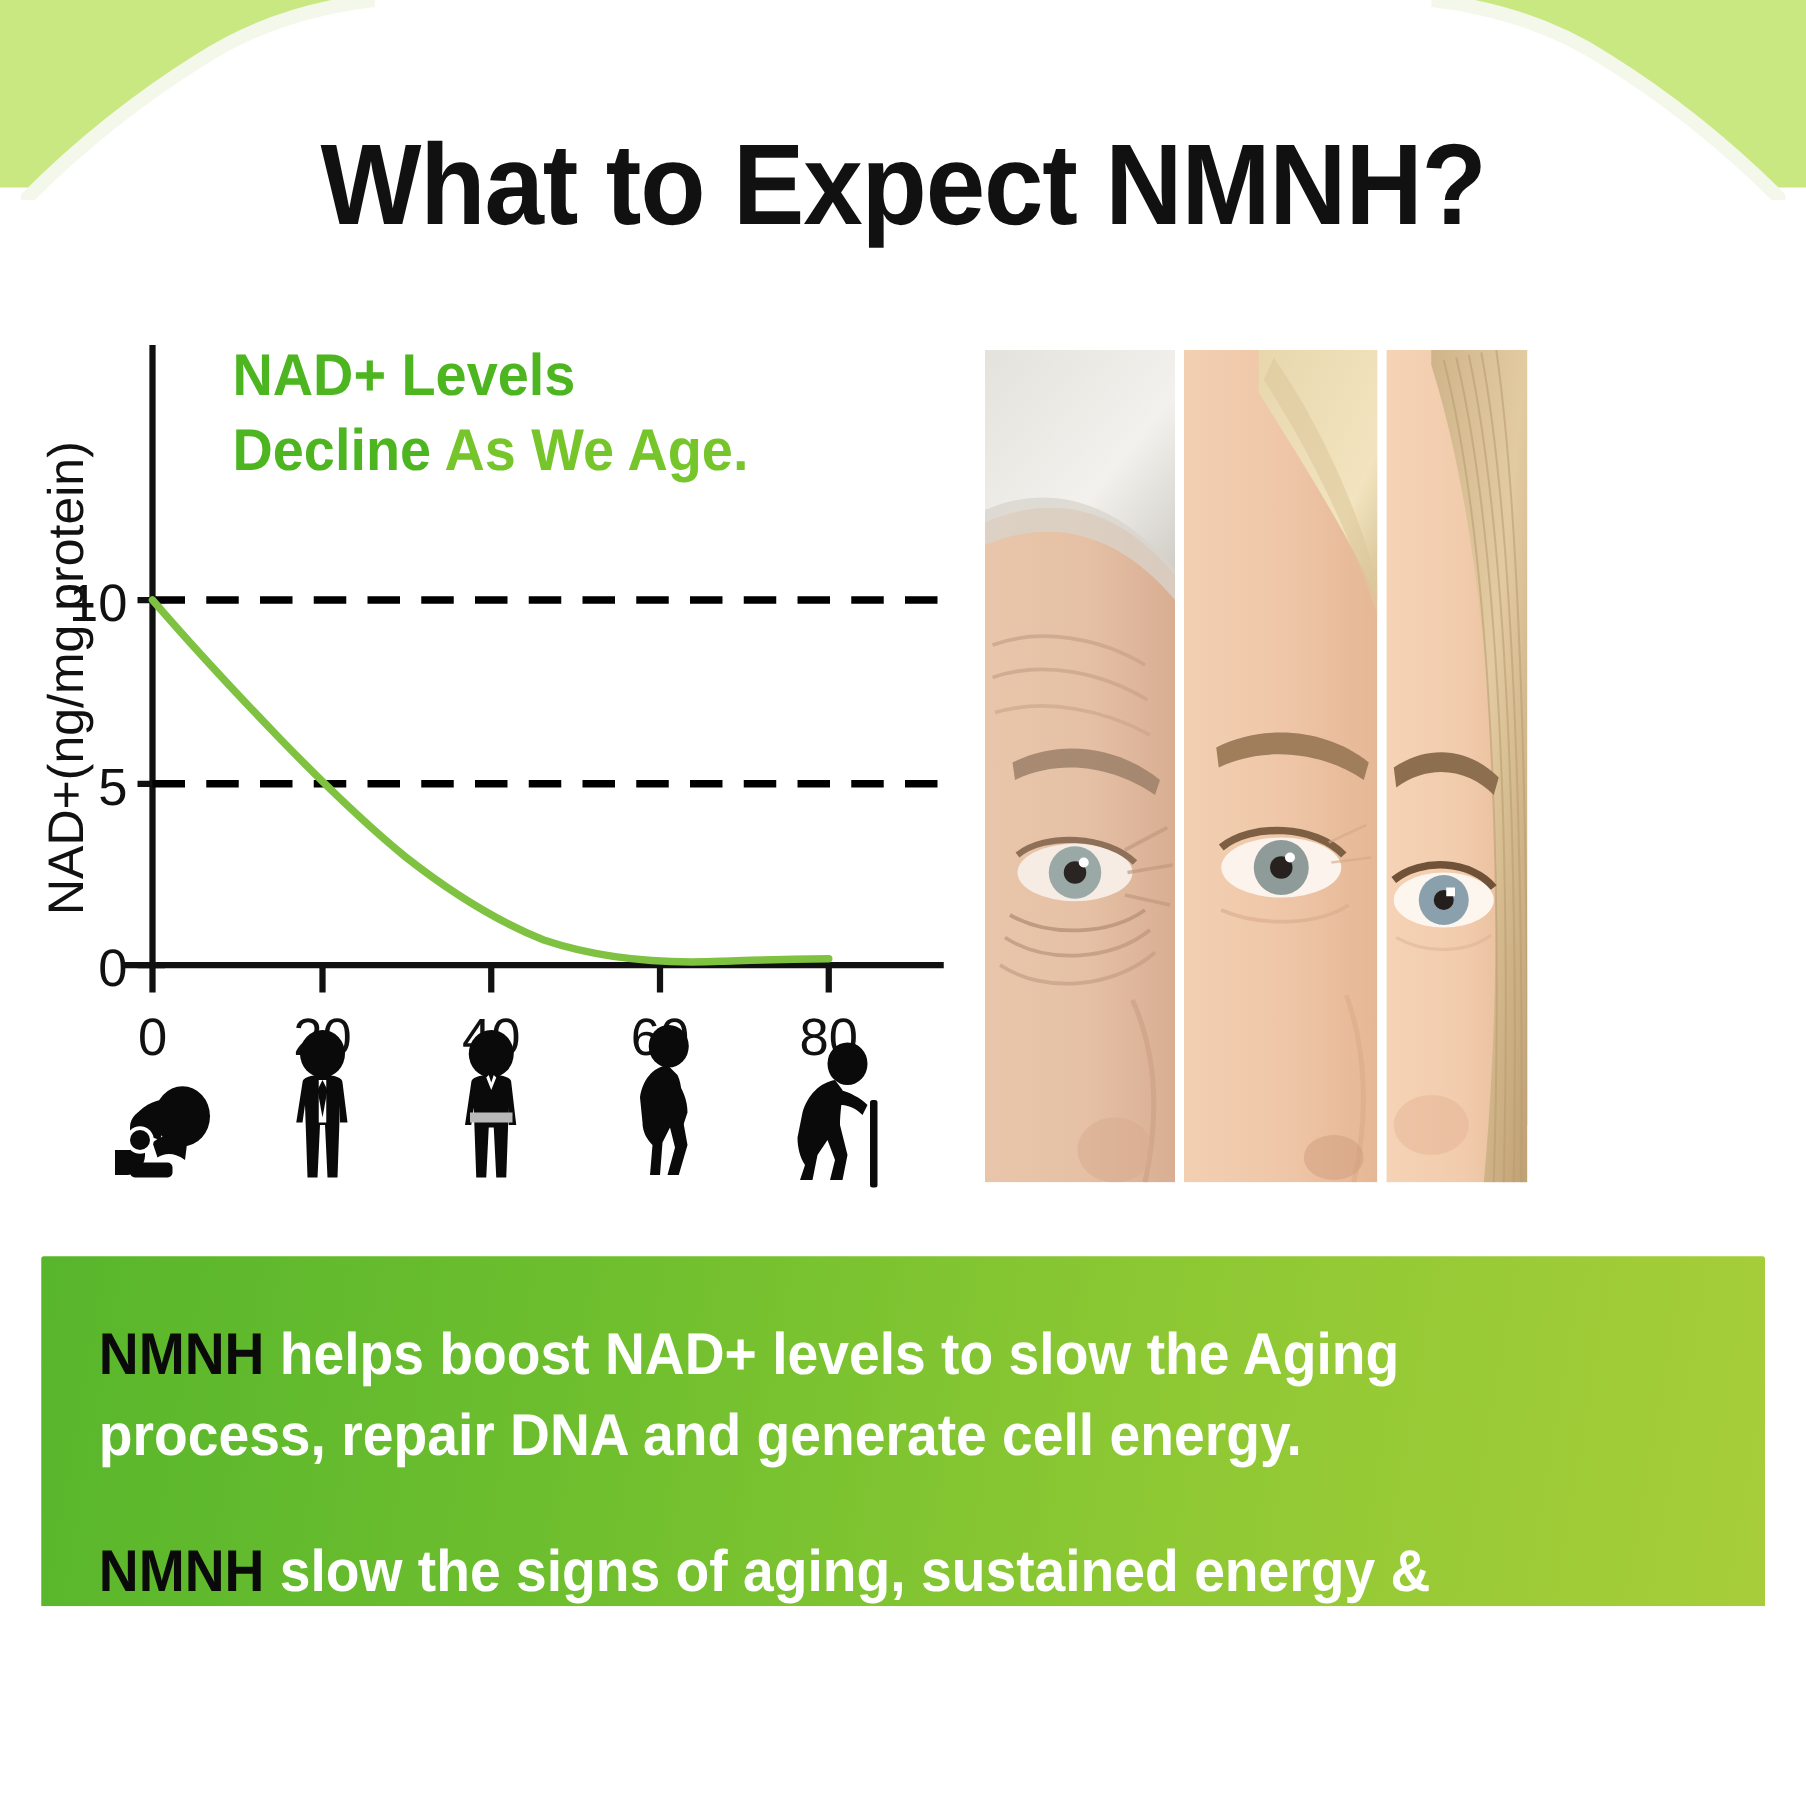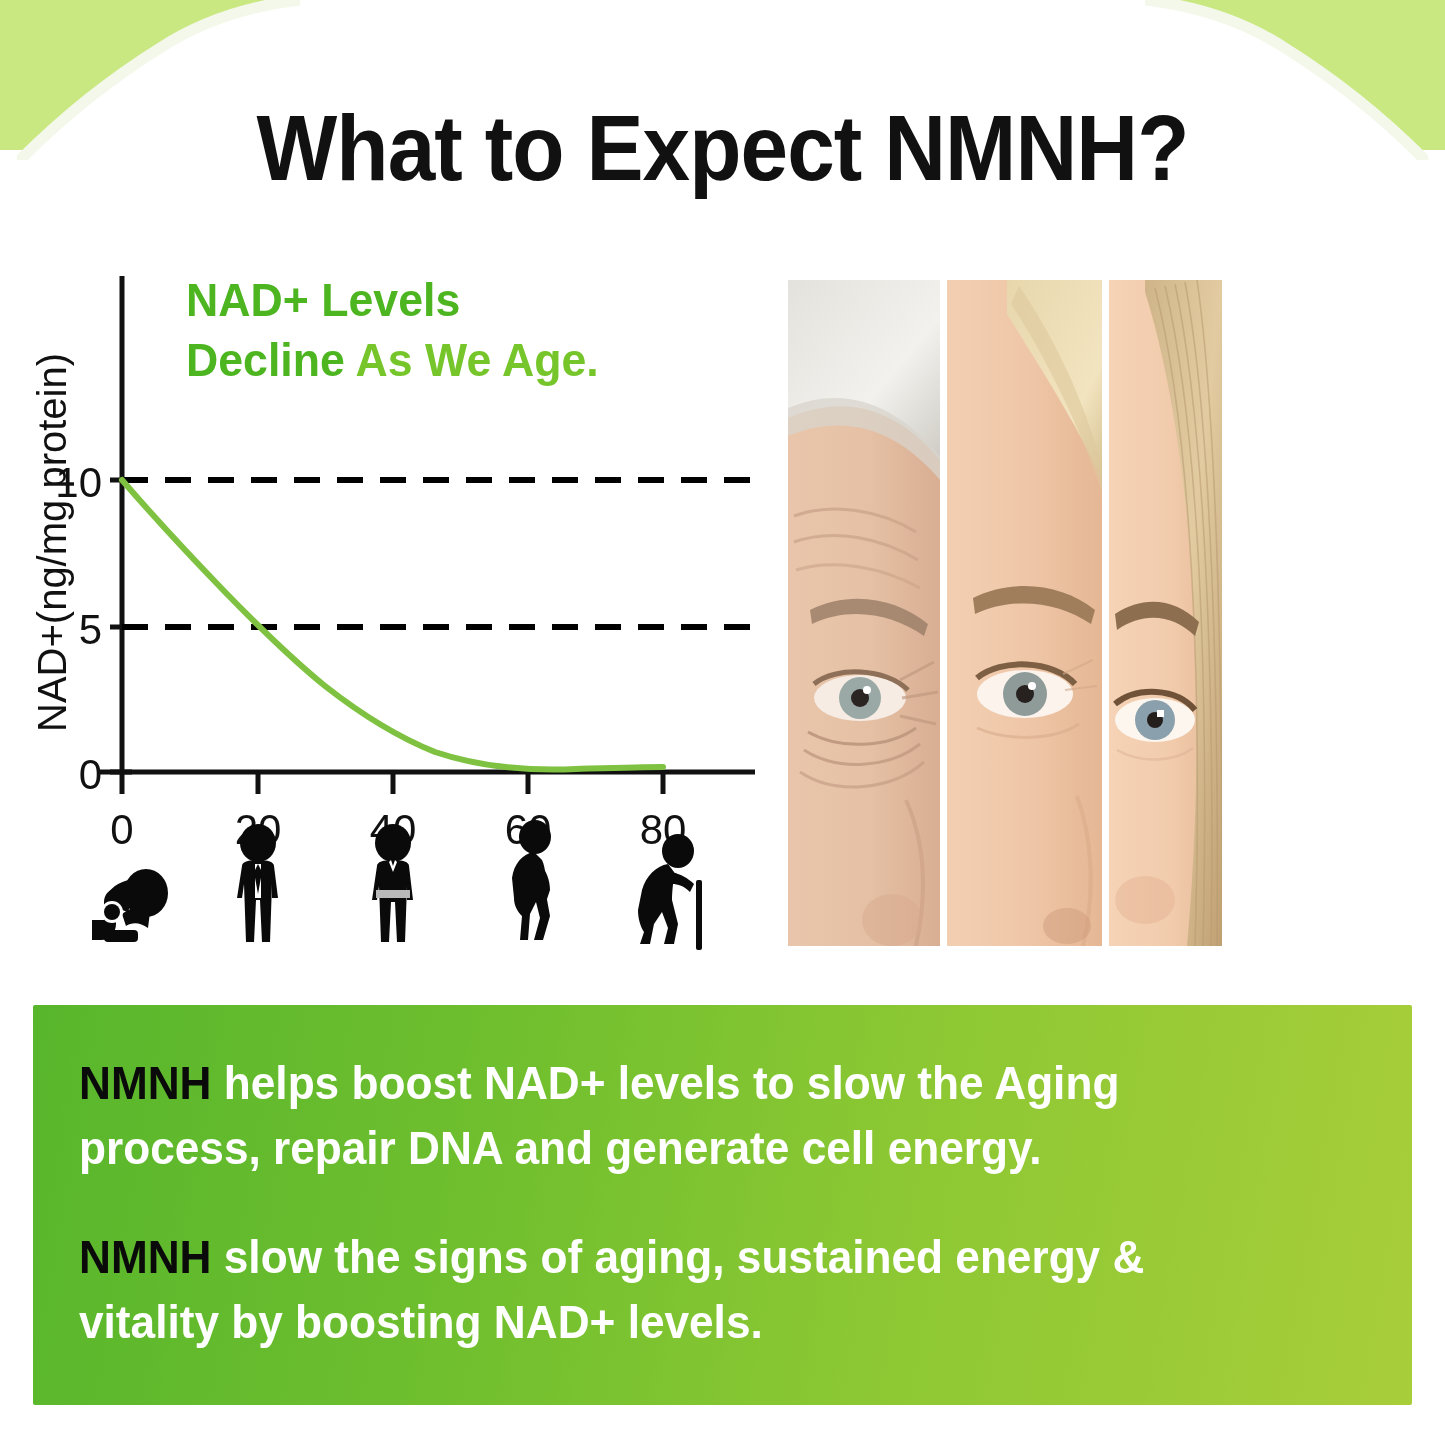--- a/index.html
+++ b/index.html
@@ -3,21 +3,21 @@
 <meta charset="utf-8">
 <style>
   html, body {
     margin: 0;
     padding: 0;
     background: #ffffff;
   }
   #page {
     position: relative;
     width: 1445px;
-    height: 1445px;
+    height: 1285px;
     background: #ffffff;
     overflow: hidden;
     font-family: "Liberation Sans", sans-serif;
   }
 
   
   .corner-deco {
     position: absolute;
     top: 0;
     width: 300px;

